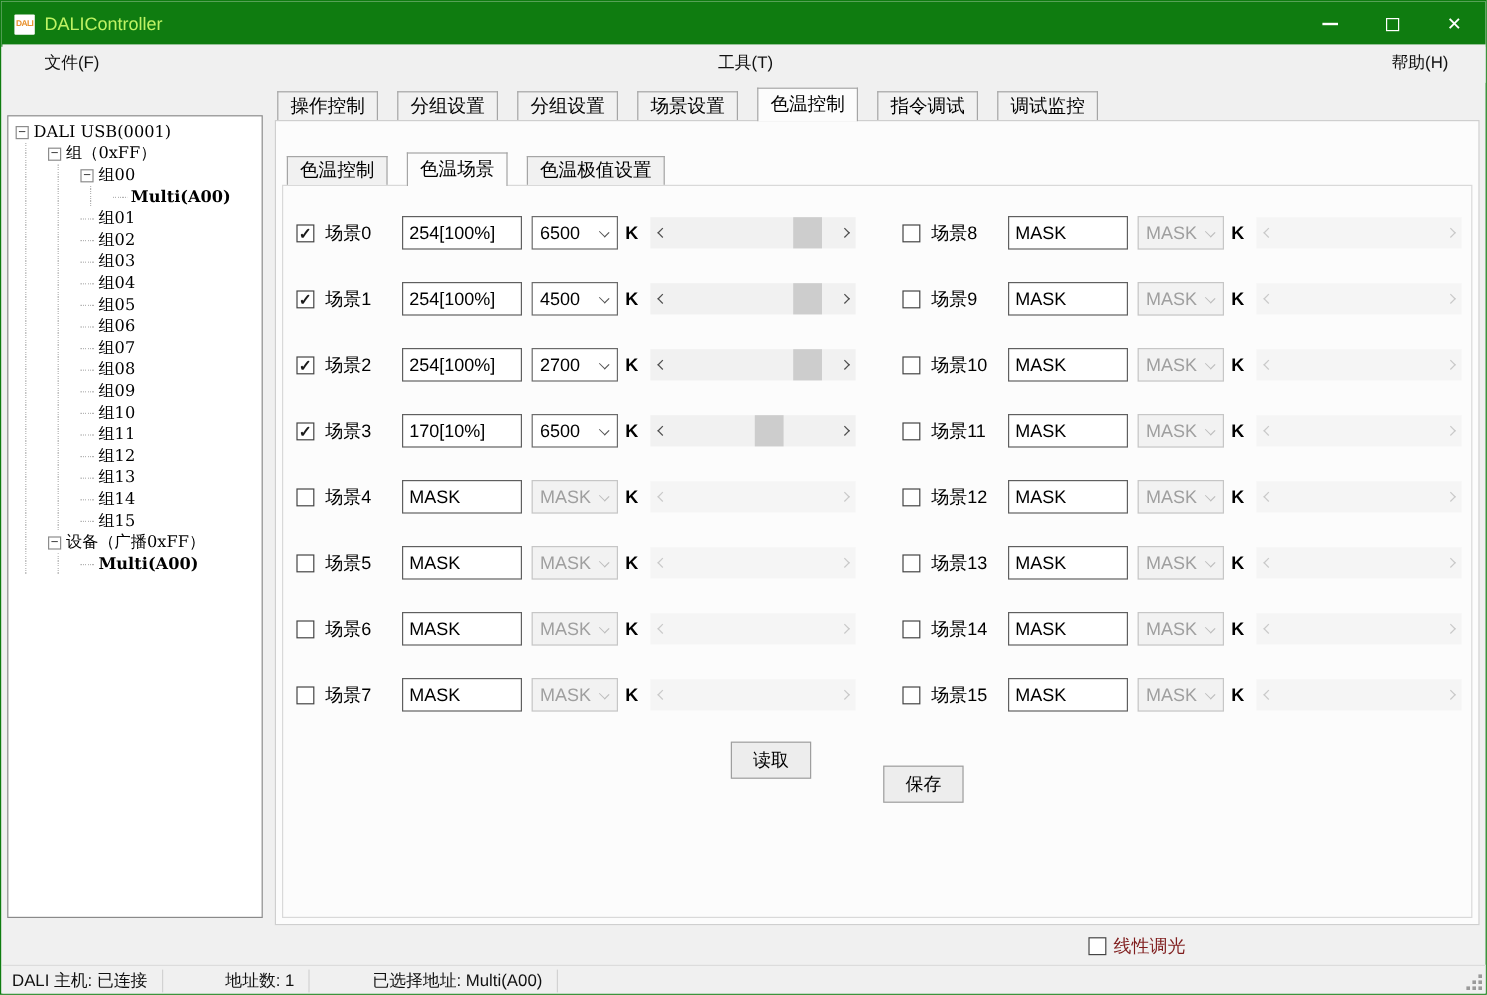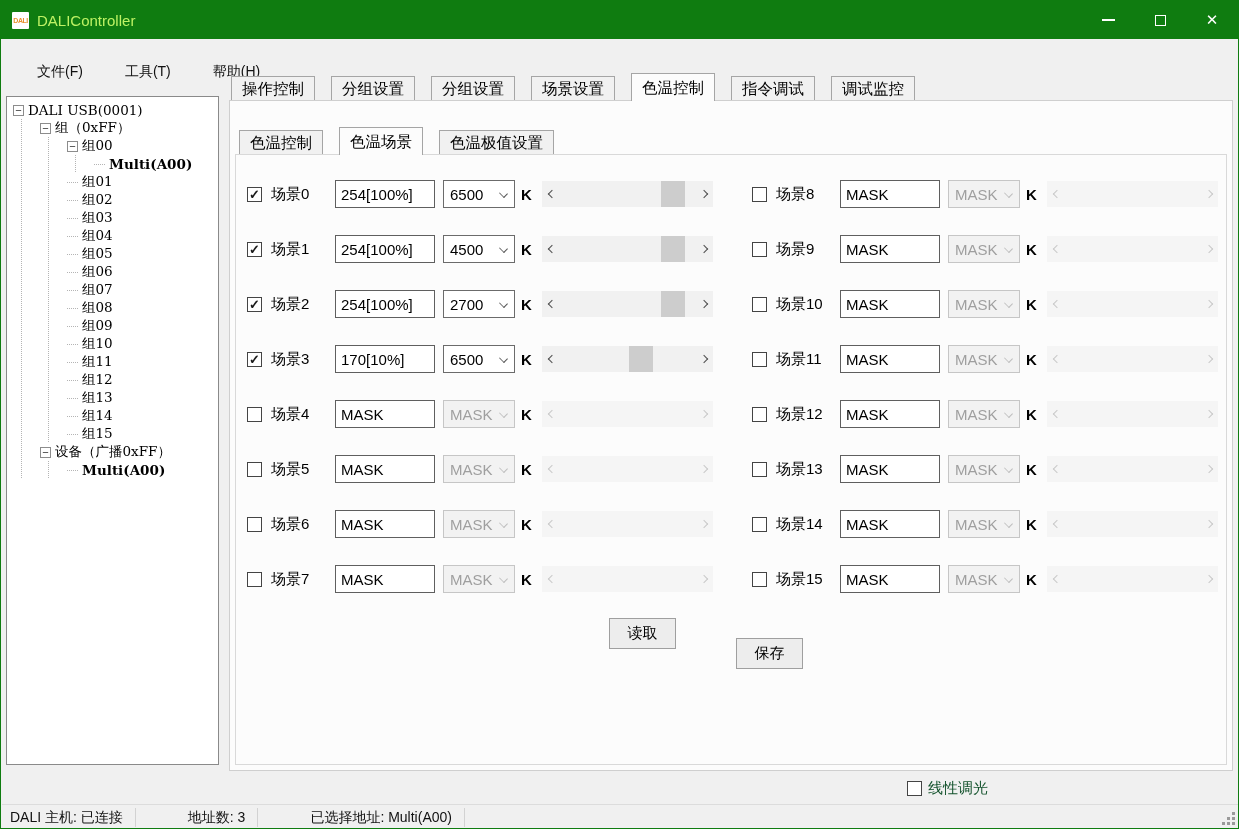--- a/index.html
+++ b/index.html
@@ -16,22 +16,22 @@
     display:flex; align-items:center; justify-content:center;
     font-size:7px; font-weight:bold; color:#e8912d; letter-spacing:-0.5px;
     border-radius:1px; }
   .app-title { color:#bef264; font-size:15px; margin-left:8px; }
   .win-controls { margin-left:auto; display:flex; height:38px; }
   .win-btn { width:52px; height:38px; display:flex; align-items:center;
     justify-content:center; color:#ffffff; font-size:15px; }
   .win-btn .sq { width:11px; height:11px; border:1px solid #ffffff; }
   .win-btn .mn { width:13px; height:1.5px; background:#ffffff; display:block; }
   
-  .menubar { position:absolute; left:1px; top:55px; width:1237px; height:32px;
-    background:#f0f0f0; display:flex; align-items:center; padding-left:25px; }
+  .menubar { position:absolute; left:1px; top:36px; width:1237px; height:32px;
+    background:#f0f0f0; display:flex; align-items:center; padding-left:25px;justify-content:space-between; }
   .menu-item { font-size:14px; color:#111; padding:4px 10px; margin-right:22px; }
   
   .tree-panel { position:absolute; left:5px; top:95px; width:213px; height:669px;
     background:#ffffff; border:1px solid #8a8a8a; overflow:hidden;
     font-family:"DejaVu Serif", serif; font-size:13.5px; color:#000;
     padding:4px 0 0 6px; }
   .tree-row { display:flex; align-items:center; height:18px; white-space:nowrap; }
   .tguide { width:27px; align-self:stretch; flex:none;
     background:repeating-linear-gradient(to bottom,#b4b4b4 0 1px,transparent 1px 2px);
     background-size:1px 100%; background-repeat:no-repeat; background-position:8px 0; }
@@ -91,21 +91,21 @@
   
   .btn { position:absolute; width:67px; height:31px; background:#ededed;
     border:1px solid #9f9f9f; font-size:15px; color:#000; display:flex;
     align-items:center; justify-content:center; }
   .btn-read { left:608px; top:617px; }
   .btn-save { left:735px; top:637px; }
   
   .linear-wrap { position:absolute; left:906px; top:778px; display:flex;
     align-items:center; }
   .linear-wrap .cb { margin-right:6px; }
-  .linear-label { font-size:15px; color:#14532d; }
+  .linear-label { font-size:15px; color:#7f1d1d; }
   .statusbar { position:absolute; left:1px; top:803px; width:1237px; height:25px;
     background:#f0f0f0; border-top:1px solid #dcdcdc; display:flex;
     align-items:center; font-size:14px; color:#111;gap:40px; }
   .status-item { padding:0 12px; height:19px; line-height:19px;
     border-right:1px solid #d2d2d2; }
   .status-item:first-child { padding-left:8px; }
   .size-grip { position:absolute; right:3px; bottom:3px; width:14px; height:14px; }
   .size-grip i { position:absolute; width:3px; height:3px; background:#9a9a9a; }
 </style>
 </head>
@@ -605,21 +605,21 @@
 <div class="btn btn-read">读取</div>
 <div class="btn btn-save">保存</div>
 
 <div class="linear-wrap">
   <span class="cb"></span>
   <span class="linear-label">线性调光</span>
 </div>
 
 <div class="statusbar">
     <div class="status-item">DALI 主机: 已连接</div>
-    <div class="status-item">地址数: 3</div>
+    <div class="status-item">地址数: 1</div>
     <div class="status-item">已选择地址: Multi(A00)</div>
   </div>
 <div class="size-grip">
   <i style="right:0;bottom:0"></i>
     <i style="right:5px;bottom:0"></i>
     <i style="right:10px;bottom:0"></i>
   <i style="right:0;bottom:5px"></i>
     <i style="right:5px;bottom:5px"></i>
   <i style="right:0;bottom:10px"></i>
 </div>

